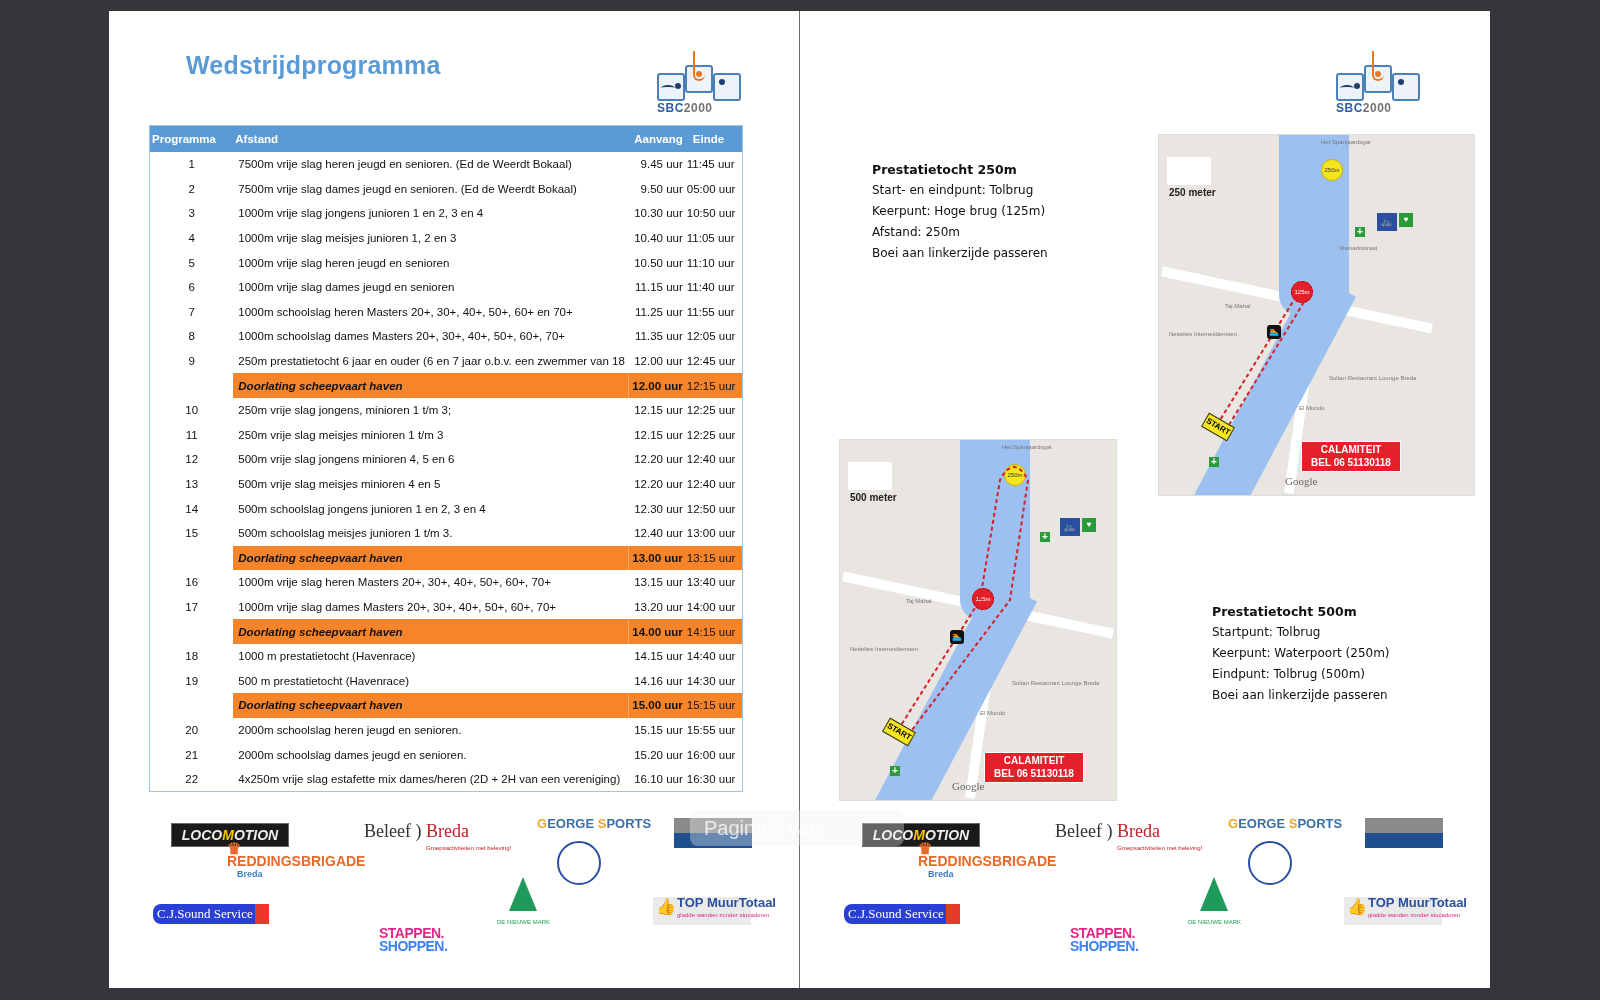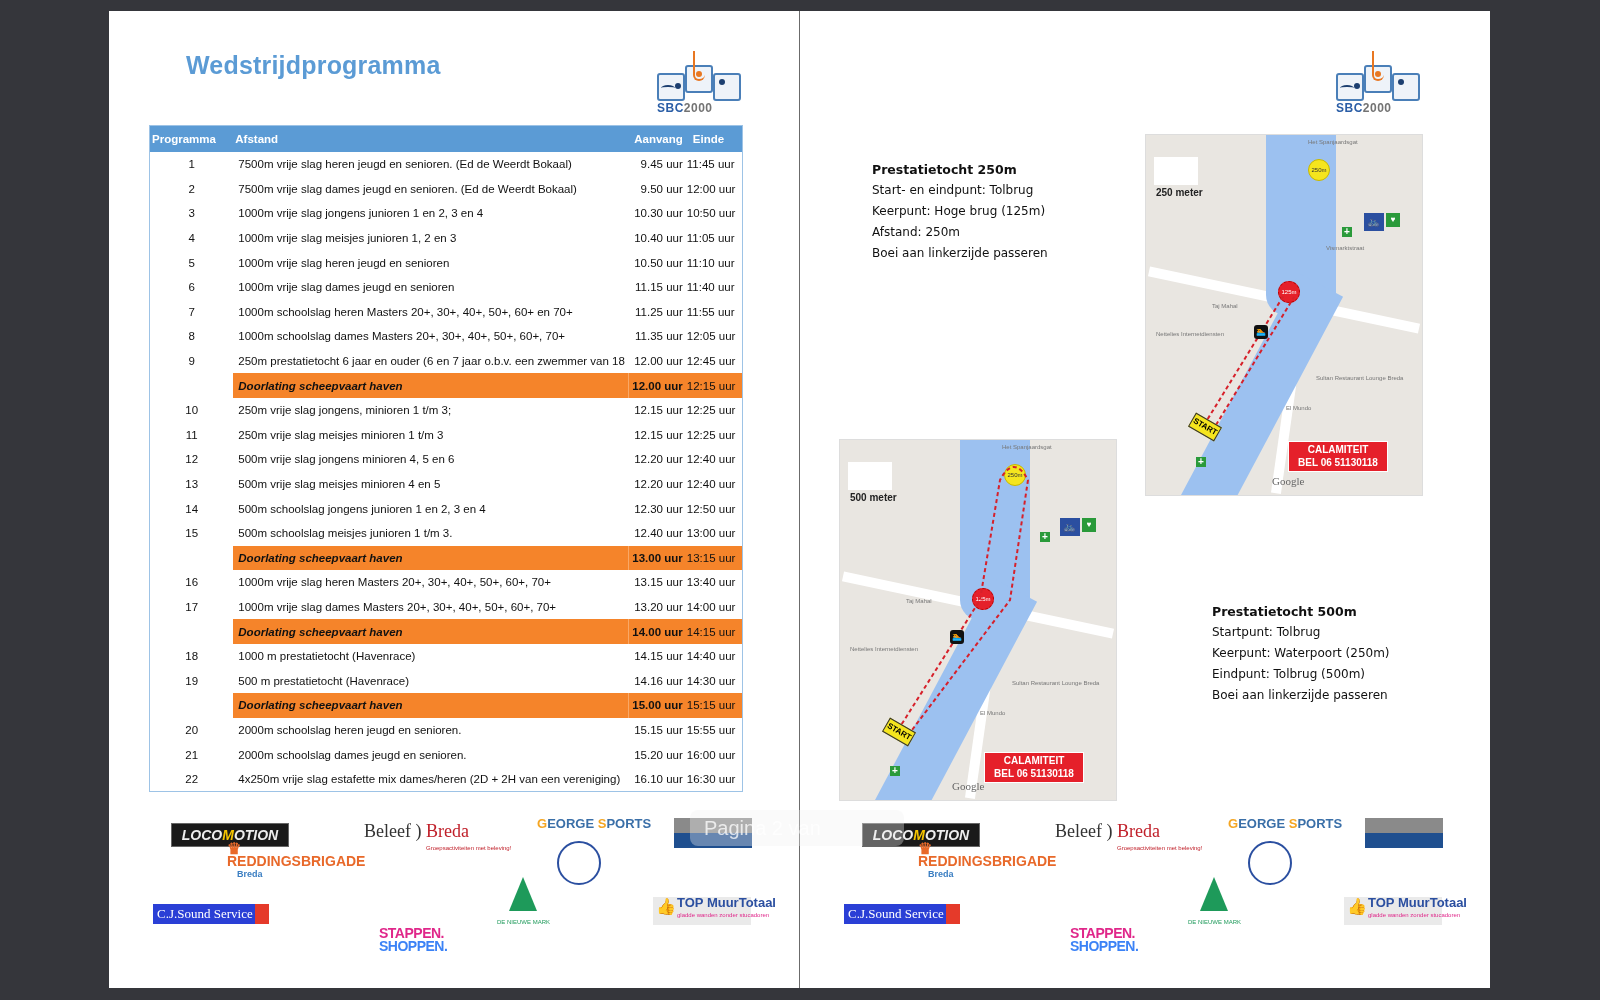--- a/index.html
+++ b/index.html
@@ -39,21 +39,21 @@
   .sp.beleef { left:255px; top:10px; font-family:"Liberation Serif", serif; font-size:18px; color:#333; font-weight:normal; }
   .sp.beleef .br { color:#c0202a; }
   .sp.beleef .tag { position:absolute; left:62px; top:24px; font-size:6px; color:#c0202a; font-family:"Liberation Sans", sans-serif; }
   .sp.george { left:428px; top:5px; font-size:13px; color:#3a6fa8; }
   .sp.george .o { color:#f5a623; }
   .sp.lichtsloep { left:565px; top:7px; width:78px; height:30px; background:linear-gradient(#8a8a8a 50%, #1f4f8f 50%); }
   .sp.redding { left:118px; top:42px; font-size:14px; color:#e8692a; }
   .sp.redding .breda { display:block; font-size:9px; color:#3a7ec2; margin-left:10px; }
   .sp.redding .crown { color:#e8692a; font-size:16px; position:absolute; left:0; top:-14px; }
   .sp.prinsenhage { left:448px; top:30px; width:40px; height:40px; border:2px solid #2b4fa0; border-radius:50%; }
-  .sp.cjsound { left:44px; top:93px; width:112px; height:20px; background:#2a3fd6; color:#fff; font-family:"Liberation Serif", serif; font-size:13px; font-weight:normal; line-height:20px; padding-left:4px; }
+  .sp.cjsound { left:44px; top:93px; width:112px; height:20px; background:#2a3fd6; color:#fff; font-family:"Liberation Serif", serif; font-size:13px; font-weight:normal; line-height:20px; padding-left:4px;border-radius:8px; }
   .sp.cjsound .red { position:absolute; right:0; top:0; width:14px; height:20px; background:#e53a2a; }
   .sp.stappen { left:270px; top:88px; font-size:14px; color:#e0278a; line-height:13px; letter-spacing:-0.5px;margin-top:28px; }
   .sp.stappen span { display:block; color:#3b82f6; }
   .sp.nieuwemark { left:392px; top:66px; width:44px; height:52px; }
   .sp.nieuwemark .ship { position:absolute; left:8px; top:0; width:0; height:0; border-left:14px solid transparent; border-right:14px solid transparent; border-bottom:34px solid #1e9a5a; }
   .sp.nieuwemark .lbl { position:absolute; left:-4px; top:42px; font-size:6px; color:#1e9a5a; font-weight:normal; }
   .sp.topmuur { left:544px; top:86px; width:98px; height:28px; background:#eaeaea; color:#2b4fa0; font-size:13px; line-height:12px; padding-left:24px; box-sizing:border-box; }
   .sp.topmuur .thumb { position:absolute; left:3px; top:4px; font-size:16px; color:#3a6fc0; }
   .sp.topmuur small { display:block; font-size:6px; color:#e0278a; font-weight:normal; }
 
@@ -112,21 +112,21 @@
         <tr>
           <td class="num">1</td>
           <td class="desc">7500m vrije slag heren jeugd en senioren. (Ed de Weerdt Bokaal)</td>
           <td class="start">9.45 uur</td>
           <td class="end">11:45 uur</td>
         </tr>
         <tr>
           <td class="num">2</td>
           <td class="desc">7500m vrije slag dames jeugd en senioren. (Ed de Weerdt Bokaal)</td>
           <td class="start">9.50 uur</td>
-          <td class="end">12:00 uur</td>
+          <td class="end">05:00 uur</td>
         </tr>
         <tr>
           <td class="num">3</td>
           <td class="desc">1000m vrije slag jongens junioren 1 en 2, 3 en 4</td>
           <td class="start">10.30 uur</td>
           <td class="end">10:50 uur</td>
         </tr>
         <tr>
           <td class="num">4</td>
           <td class="desc">1000m vrije slag meisjes junioren 1, 2 en 3</td>
@@ -312,21 +312,21 @@
   </div>
 
   <div class="desc-block" style="left:412px; top:590px;">
     <div class="h">Prestatietocht 500m</div>
     <div>Startpunt: Tolbrug</div>
     <div>Keerpunt: Waterpoort (250m)</div>
     <div>Eindpunt: Tolbrug (500m)</div>
     <div>Boei aan linkerzijde passeren</div>
   </div>
 
-  <div class="map" id="map250" style="left:345px; top:123px; width:276px; height:360px;">
+  <div class="map" id="map250" style="left:358px; top:123px; width:276px; height:360px;padding-left:39px;">
     <div class="road" style="left:0; top:160px; width:276px; height:10px; transform:rotate(12deg);"></div>
     <div class="road" style="left:150px; top:0; width:10px; height:360px; transform:rotate(8deg);"></div>
     <div class="river" style="left:120px; top:0; width:70px; height:180px; border-radius:0 0 20px 20px;"></div>
     <div class="river" style="left:100px; top:0; width:50px; height:380px; transform:rotate(28deg); transform-origin:top center; left:150px; top:150px;"></div>
     <div class="mini-logo"></div>
     <div class="label-meter">250 meter</div>
     <div class="buoy yellow" style="left:162px; top:24px;">250m</div>
     <div class="buoy red" style="left:132px; top:146px;">125m</div>
     <svg class="route" width="276" height="360">
       <path d="M58,290 L138,160 M70,290 L148,162" stroke="#d6202a" stroke-width="2" stroke-dasharray="4,3" fill="none"></path>

